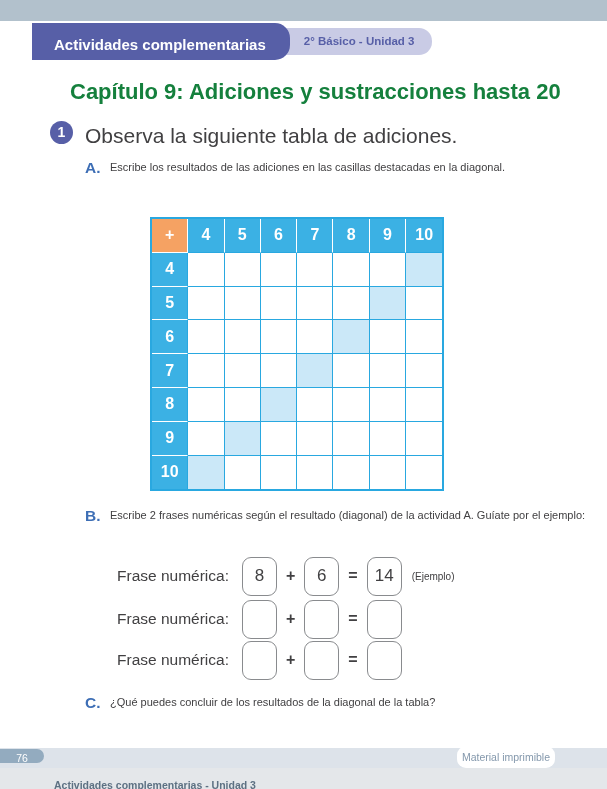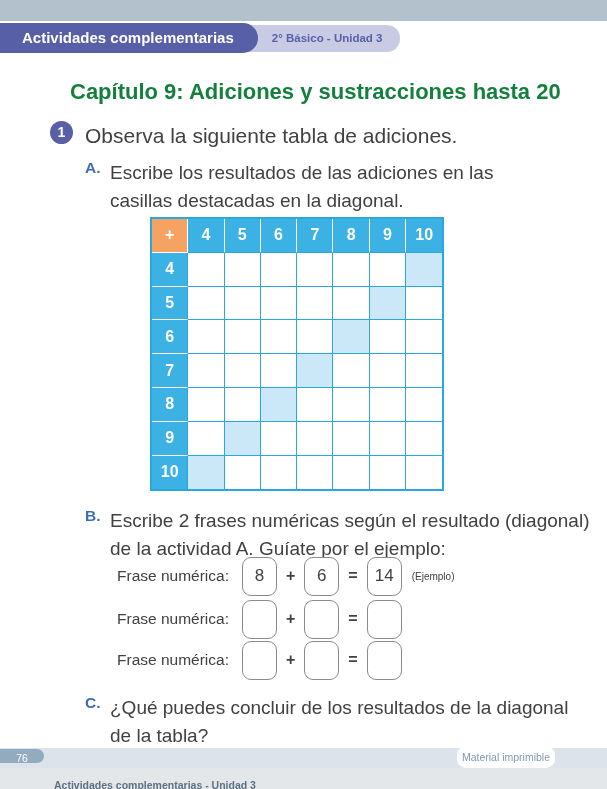--- a/index.html
+++ b/index.html
@@ -3,36 +3,36 @@
 <meta charset="utf-8">
 <style>
   html,body{margin:0;padding:0;background:#fff;}
   .page{position:relative;width:607px;height:789px;background:#ffffff;overflow:hidden;
         font-family:"Liberation Sans",sans-serif;}
 
   .top-band{position:absolute;top:0;left:0;width:607px;height:21px;background:#b2c1cc;}
 
   .badges{position:absolute;top:23px;left:0;display:flex;align-items:center;}
   .badge-primary{position:relative;z-index:2;background:#575fa7;color:#fff;font-weight:bold;
-        font-size:15px;height:30px;line-height:30px;padding:0 24px 0 22px;
-        border-radius:0 15px 15px 0;white-space:nowrap;}
+        font-size:15px;height:30px;line-height:30px;padding:7px 24px 0 22px;
+        border-radius:0 15px 15px 0;white-space:nowrap;margin-left:32px;}
   .badge-secondary{position:relative;z-index:1;background:#c9cbe5;color:#575fa7;font-weight:bold;
         font-size:11.5px;height:27px;line-height:27px;padding:0 18px 0 30px;margin-left:-16px;
         border-radius:0 13px 13px 0;white-space:nowrap;}
 
   .title{position:absolute;top:79px;left:70px;color:#15803d;font-size:22px;font-weight:bold;}
 
   .q-circle{position:absolute;top:121px;left:50px;width:23px;height:23px;background:#575fa7;
         border-radius:50%;color:#fff;text-align:center;line-height:23px;
         font-weight:bold;font-size:14px;}
   .q-text{position:absolute;top:124px;left:85px;font-size:21px;color:#414042;}
 
   .section{position:absolute;left:85px;display:flex;}
   .sec-label{color:#3d6eb5;font-weight:bold;font-size:15.5px;width:25px;flex:none;}
-  .sec-text{font-size:19px;color:#414042;line-height:1.46;}
+  .sec-text{font-size:11px;color:#414042;line-height:1.46;}
   #secA{top:159px;} #secA .sec-text{width:450px;}
   #secB{top:507px;} #secB .sec-text{width:485px;}
   #secC{top:694px;} #secC .sec-text{width:460px;}
 
   .add-table{position:absolute;top:217px;left:150px;border:2px solid #29a8e0;background:#fff;
         display:grid;grid-template-columns:repeat(8,36.3px);grid-auto-rows:33.8px;}
   .cell{border-right:1px solid #29a8e0;border-bottom:1px solid #29a8e0;
         display:flex;align-items:center;justify-content:center;
         font-size:16px;font-weight:bold;color:#414042;background:#fff;}
   .cell:nth-child(8n){border-right:none;}

